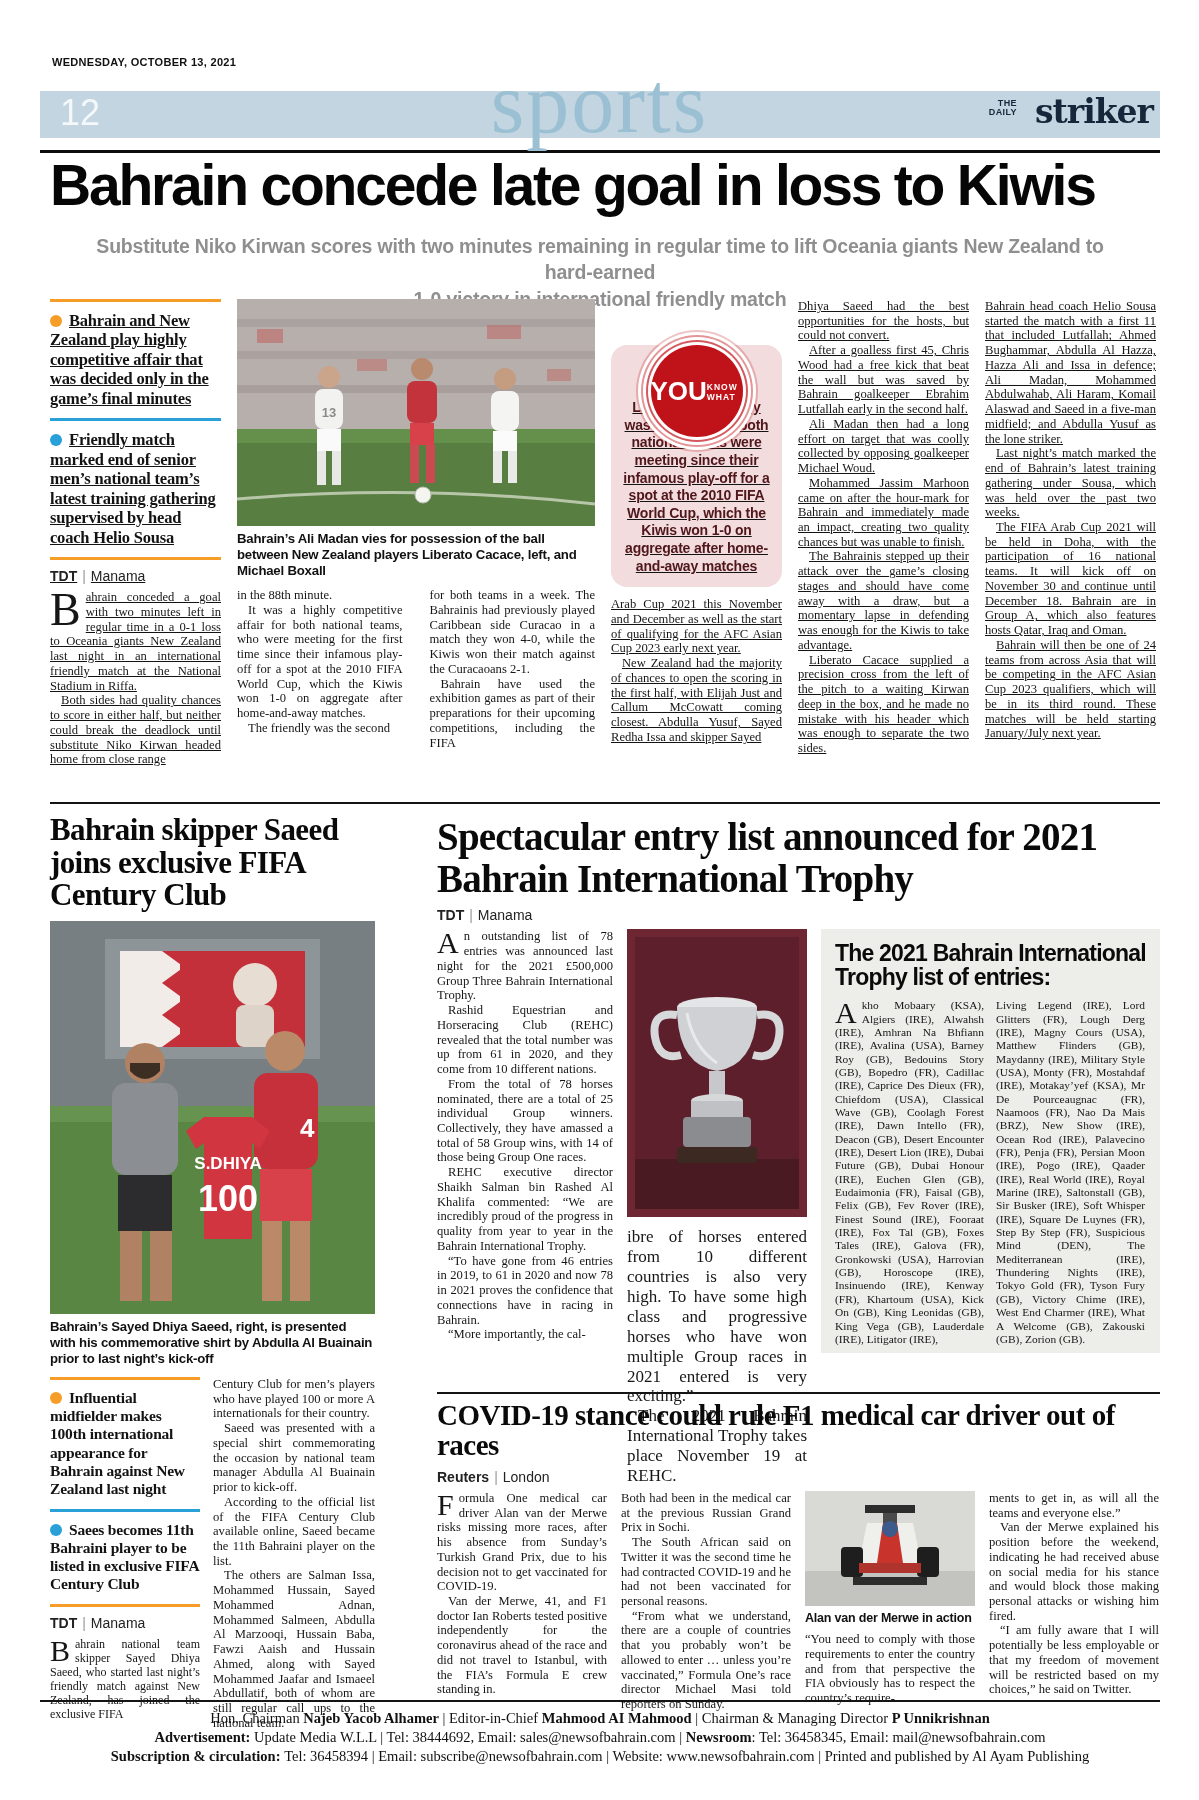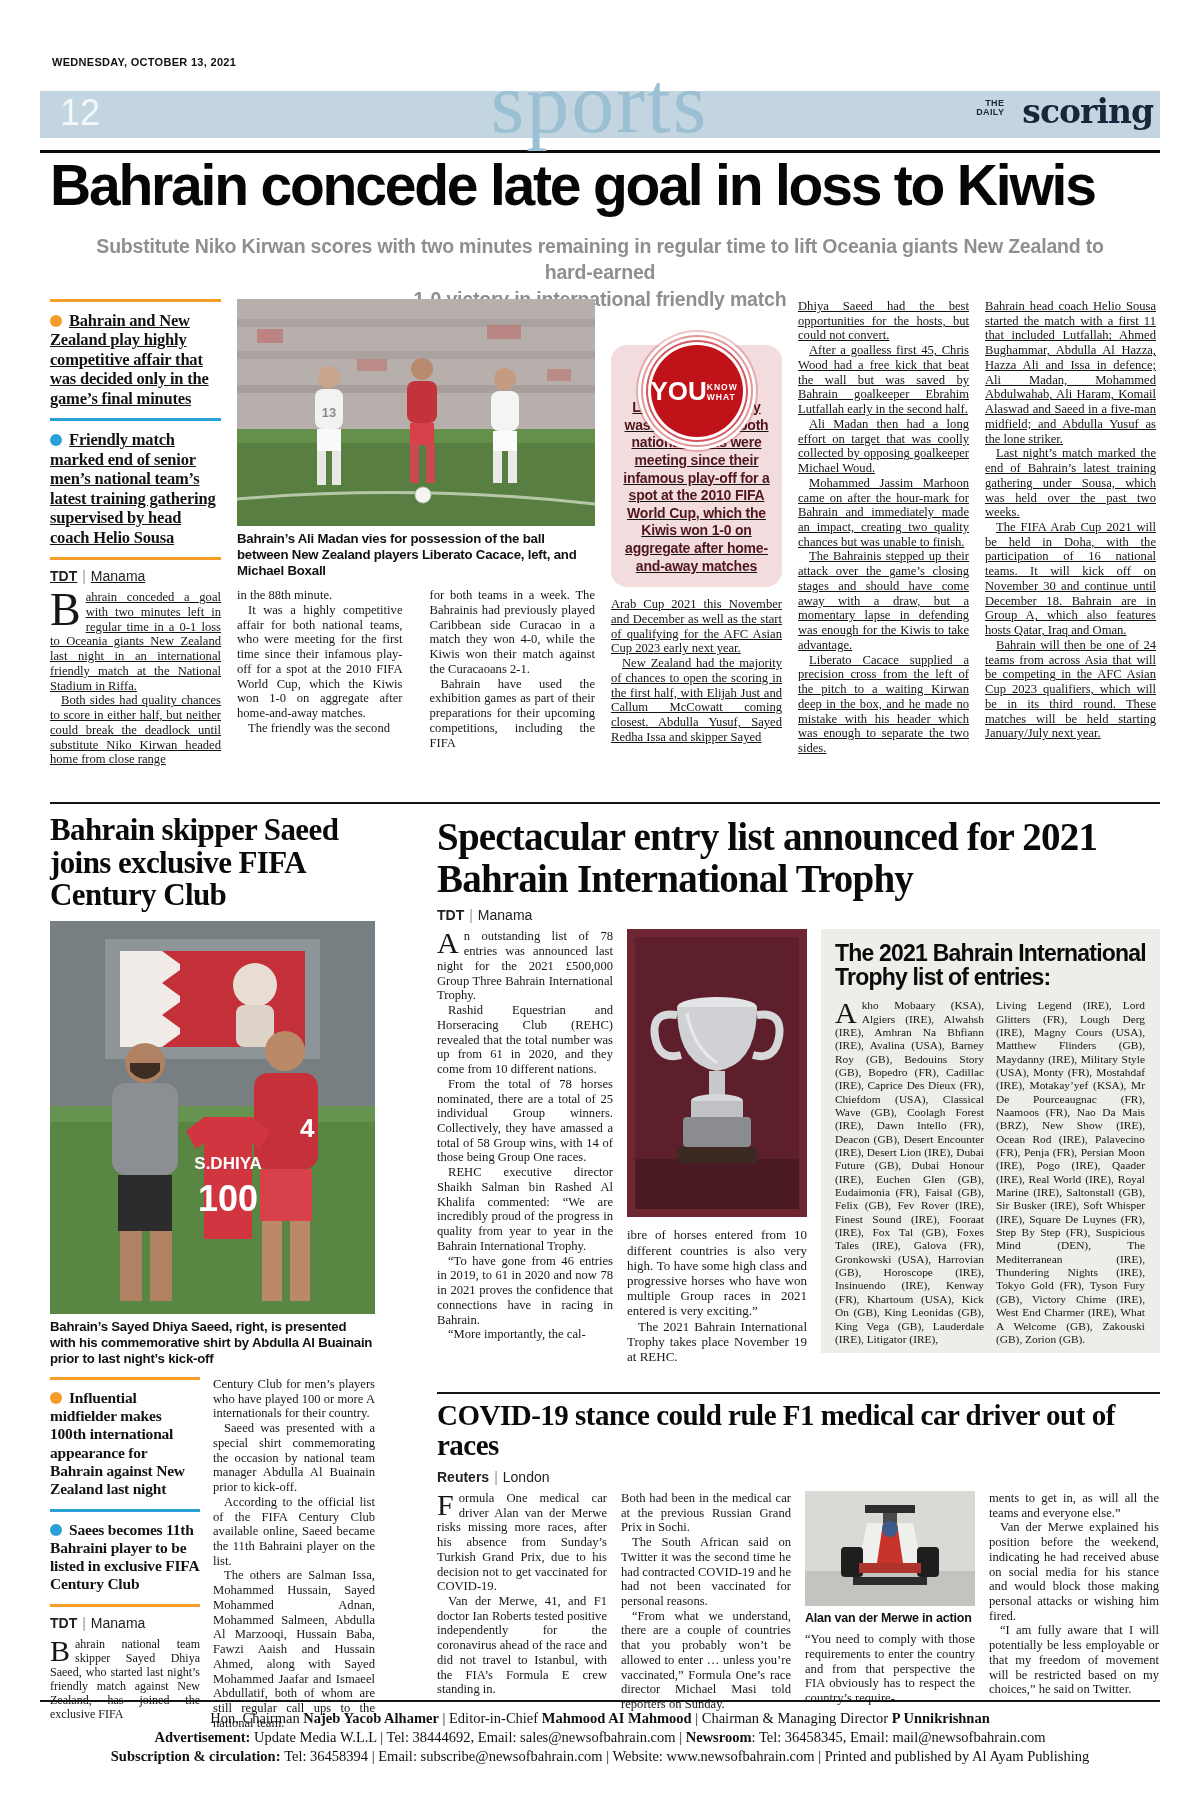--- a/index.html
+++ b/index.html
@@ -81,21 +81,21 @@
   #saeed-bullets .para{font-size:12px;}
 
   
   #trophy{left:437px;top:816px;width:723px;}
   #trophy-headline{font:700 39px "Liberation Serif",serif;line-height:1.07;letter-spacing:-.8px;color:#0a0a0a;width:680px;}
   #trophy-row{display:flex;gap:14px;margin-top:6px;}
   #trophy-colA{width:176px;flex:0 0 auto;}
   #trophy-colB{width:180px;flex:0 0 auto;}
   #trophy-photo{width:180px;height:288px;}
   #trophy-colB .t-paras{margin-top:10px;}
-  #trophy-colB .para{font-size:13px;}
+  #trophy-colB .para{font-size:17px;}
   #entries{width:339px;flex:0 0 auto;background:#edeee9;padding:13px 14px;box-sizing:border-box;height:424px;overflow:hidden;}
   #entries-title{font:700 23px "Liberation Sans",sans-serif;line-height:1.04;letter-spacing:-.8px;color:#0a0a0a;}
   #entries-cols{display:flex;gap:12px;margin-top:9px;}
   #entries-cols > div{width:149px;}
   #entries .para{font-size:11.4px;line-height:1.17;}
 
   
   #covid{left:437px;top:1400px;width:723px;}
   #covid-headline{font:700 29px "Liberation Serif",serif;line-height:1.05;letter-spacing:-.5px;color:#0a0a0a;}
   #covid-row{display:flex;gap:14px;margin-top:4px;}
@@ -116,21 +116,21 @@
 <div id="page">
 
   <div class="abs" id="date">WEDNESDAY, OCTOBER 13, 2021</div>
   <div class="abs" id="band"></div>
   <div class="abs" id="page-num">12</div>
   <div class="abs" id="sports">sports</div>
   <div class="abs" id="logo">
     <span class="logo-stack">
       <span>THE</span><br><span>DAILY</span>
     </span>
-    <span class="logo-word">scoring</span>
+    <span class="logo-word">striker</span>
   </div>
   <div class="abs" id="rule-top"></div>
 
   <div class="abs" id="lead-headline">Bahrain concede late goal in loss to Kiwis</div>
   <div class="abs" id="lead-subhead">
     <span>Substitute Niko Kirwan scores with two minutes remaining in regular time to lift Oceania giants New Zealand to hard-earned</span><br>
     <span>1-0 victory in international friendly match</span>
   </div>
 
   <div class="abs" id="lead-cols">

